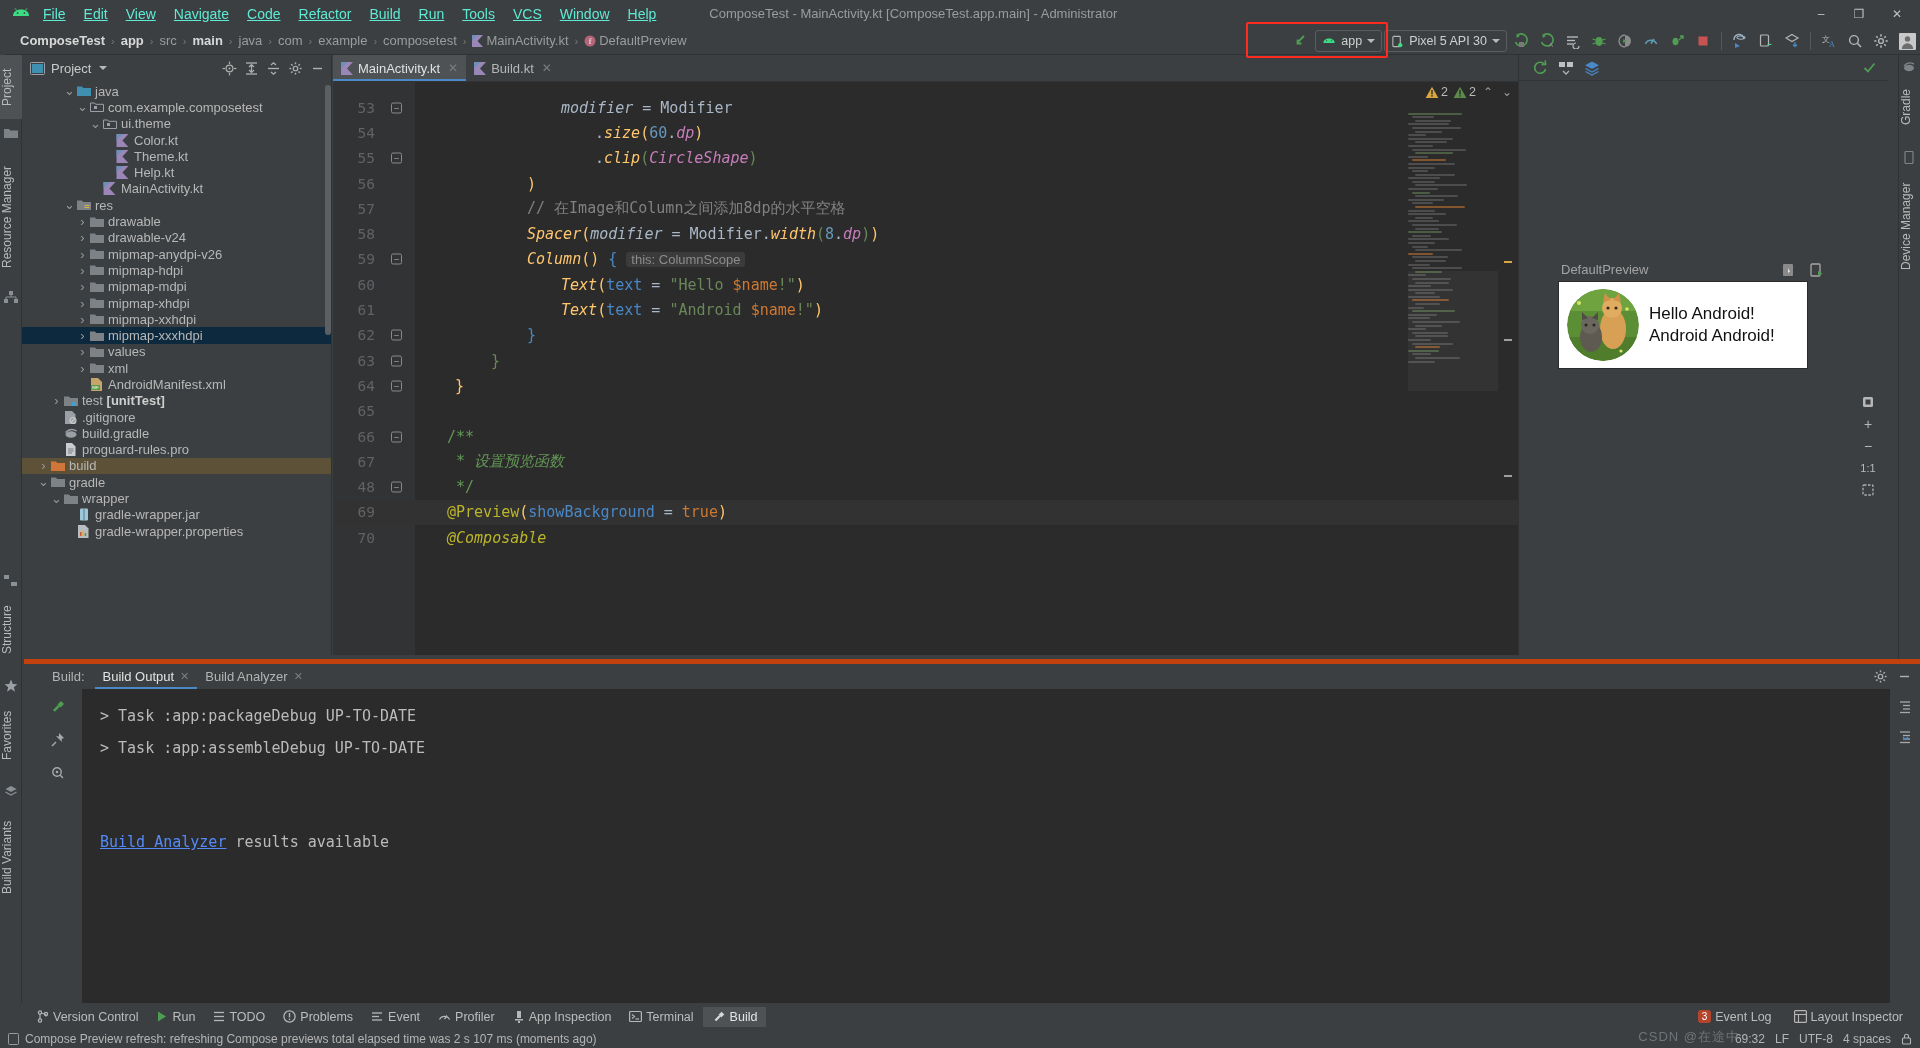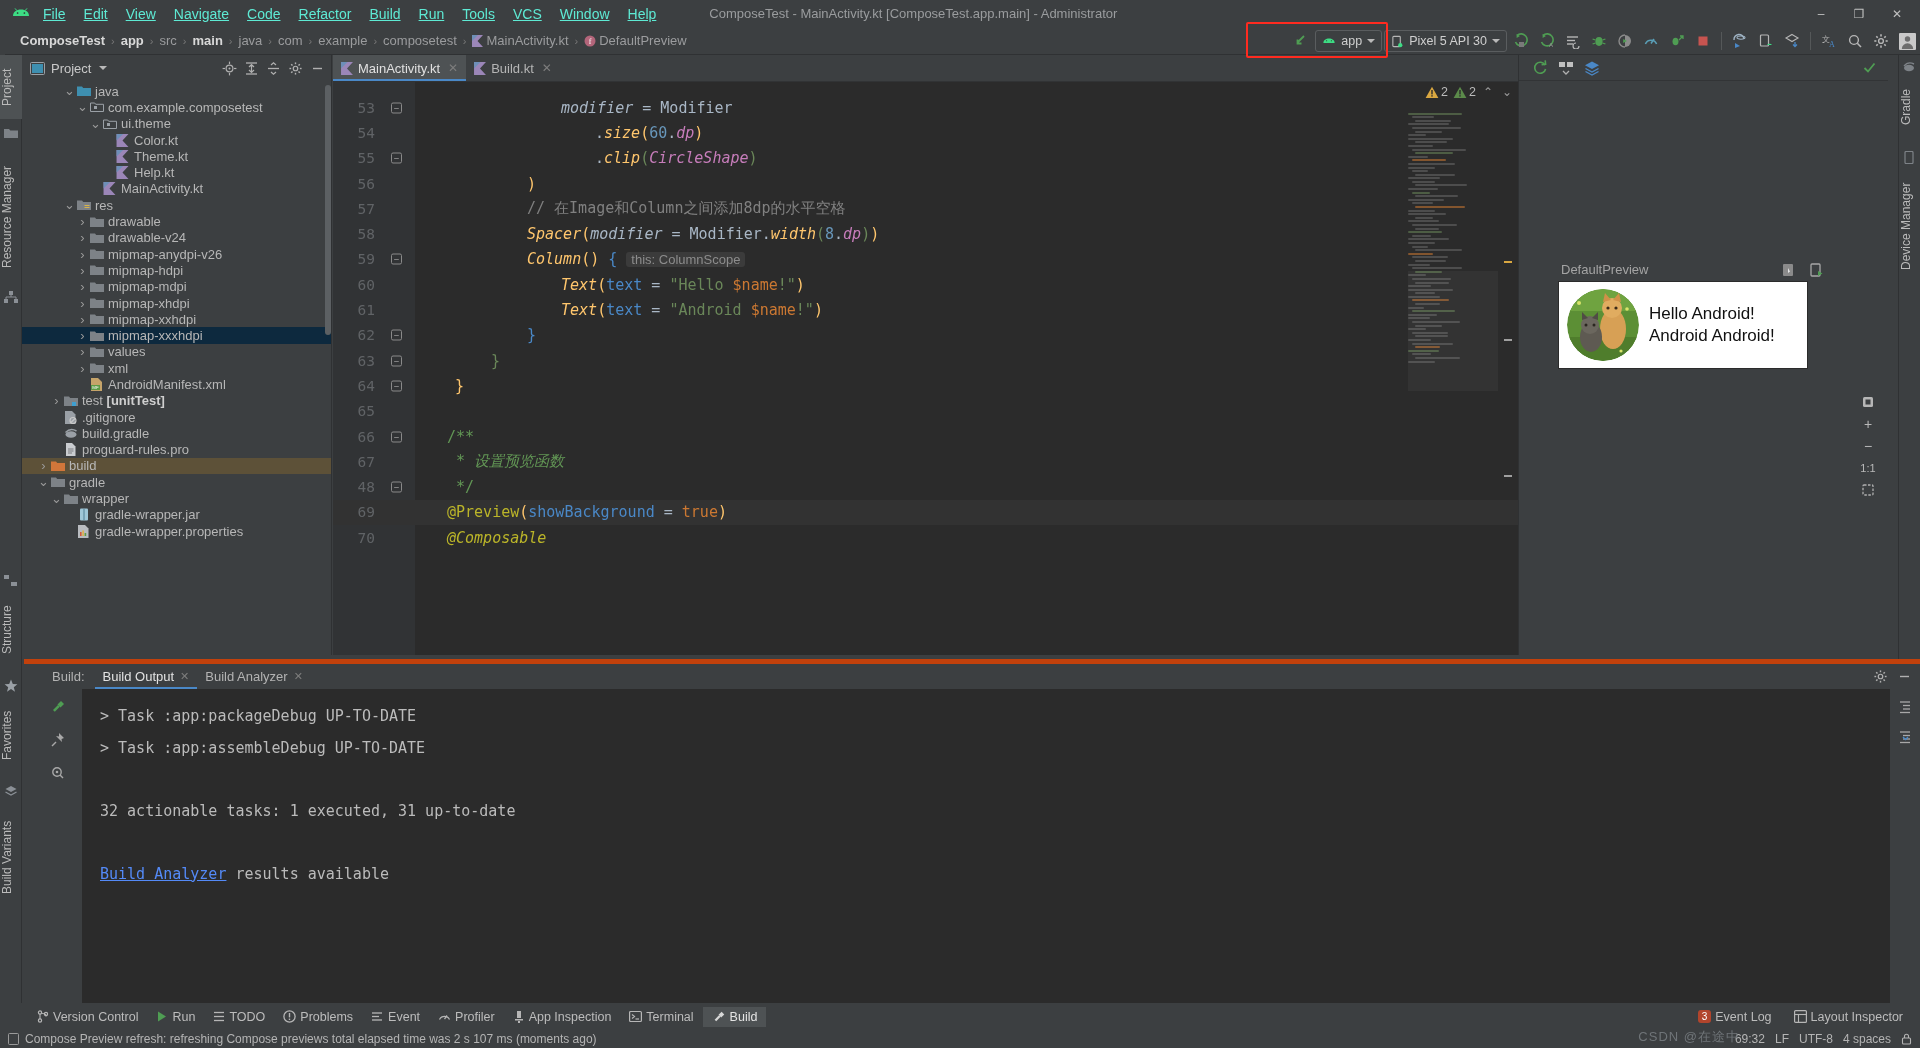--- a/index.html
+++ b/index.html
@@ -1186,21 +1186,20 @@
             <circle cx="7" cy="7" r="4.2" fill="none" stroke="#a8a8a8" stroke-width="1.4"></circle>
             <circle cx="7" cy="7" r="1.3" fill="#a8a8a8"></circle>
             <line x1="10" y1="10" x2="13" y2="13" stroke="#a8a8a8" stroke-width="1.4"></line>
           </svg>
       </div>
     </div>
     <div class="bp-out" id="buildout">
         <div>&gt; Task :app:packageDebug UP-TO-DATE</div>
         <div>&gt; Task :app:assembleDebug UP-TO-DATE</div>
         <div>&nbsp;</div>
-        <div>32 actionable tasks: 1 executed, 31 up-to-date</div>
         <div>&nbsp;</div>
         <div><span class="lnk">Build Analyzer</span><span> results available</span></div>
       </div>
     <div class="bp-sidecol">
       <div class="bpc">
         <svg width="16" height="16" viewBox="0 0 16 16">
             <line x1="3" y1="3" x2="13" y2="3" stroke="#a8a8a8" stroke-width="1.3"></line>
             <line x1="6" y1="6.5" x2="13" y2="6.5" stroke="#a8a8a8" stroke-width="1.3"></line>
             <line x1="6" y1="10" x2="13" y2="10" stroke="#a8a8a8" stroke-width="1.3"></line>
             <line x1="3" y1="13.5" x2="13" y2="13.5" stroke="#a8a8a8" stroke-width="1.3"></line>

